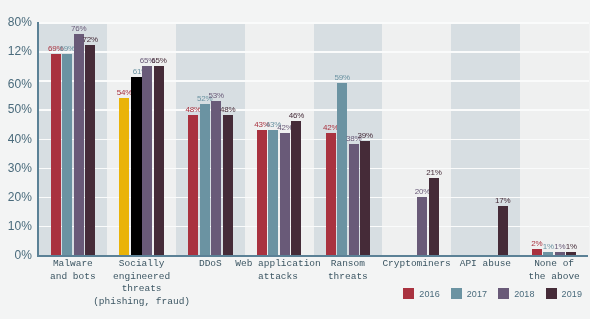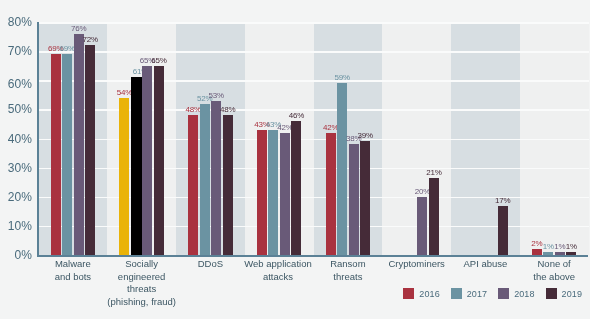--- a/index.html
+++ b/index.html
@@ -85,20 +85,21 @@
     left: 38.5px; top: 258px;
     width: 550px; height: 56px;
   }
   .cat-label {
     position: absolute;
     top: 0;
     text-align: center;
     font-size: 9.5px;
     line-height: 12.5px;
     color: #3c5663;
+    font-family: Liberation Mono, monospace;
   }
 
   
   #legend {
     position: absolute;
     right: 8px; bottom: 20px;
     display: flex;
     align-items: center;
     gap: 11px;
   }
@@ -123,21 +124,21 @@
 <div id="chart-root">
 
   <div id="y-axis-labels">
       <div class="y-tick-label" style="top: 255px;">0%</div>
       <div class="y-tick-label" style="top: 225.875px;">10%</div>
       <div class="y-tick-label" style="top: 196.75px;">20%</div>
       <div class="y-tick-label" style="top: 167.625px;">30%</div>
       <div class="y-tick-label" style="top: 138.5px;">40%</div>
       <div class="y-tick-label" style="top: 109.375px;">50%</div>
       <div class="y-tick-label" style="top: 72px; margin-top: 12px;">60%</div>
-      <div class="y-tick-label" style="top: 51.125px;">70%</div>
+      <div class="y-tick-label" style="top: 51.125px;">12%</div>
       <div class="y-tick-label" style="top: 22px;">80%</div>
     </div>
   <div id="y-axis-line"></div>
 
   <div id="plot-area">
       <div class="band" style="left: 0px; width: 68.75px;"></div>
       <div class="band" style="left: 137.5px; width: 68.75px;"></div>
       <div class="band" style="left: 275px; width: 68.75px;"></div>
       <div class="band" style="left: 412.5px; width: 68.75px;"></div>
       <div class="gridline" style="top: 203.875px;"></div>

